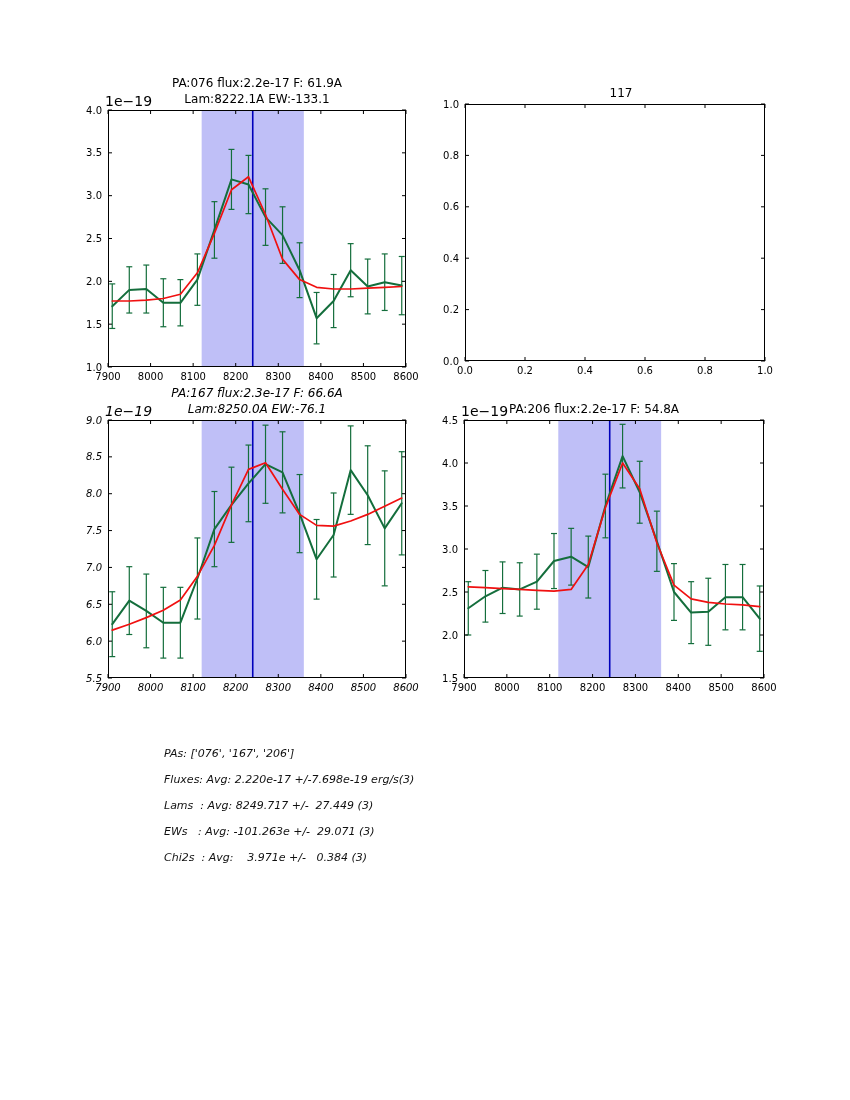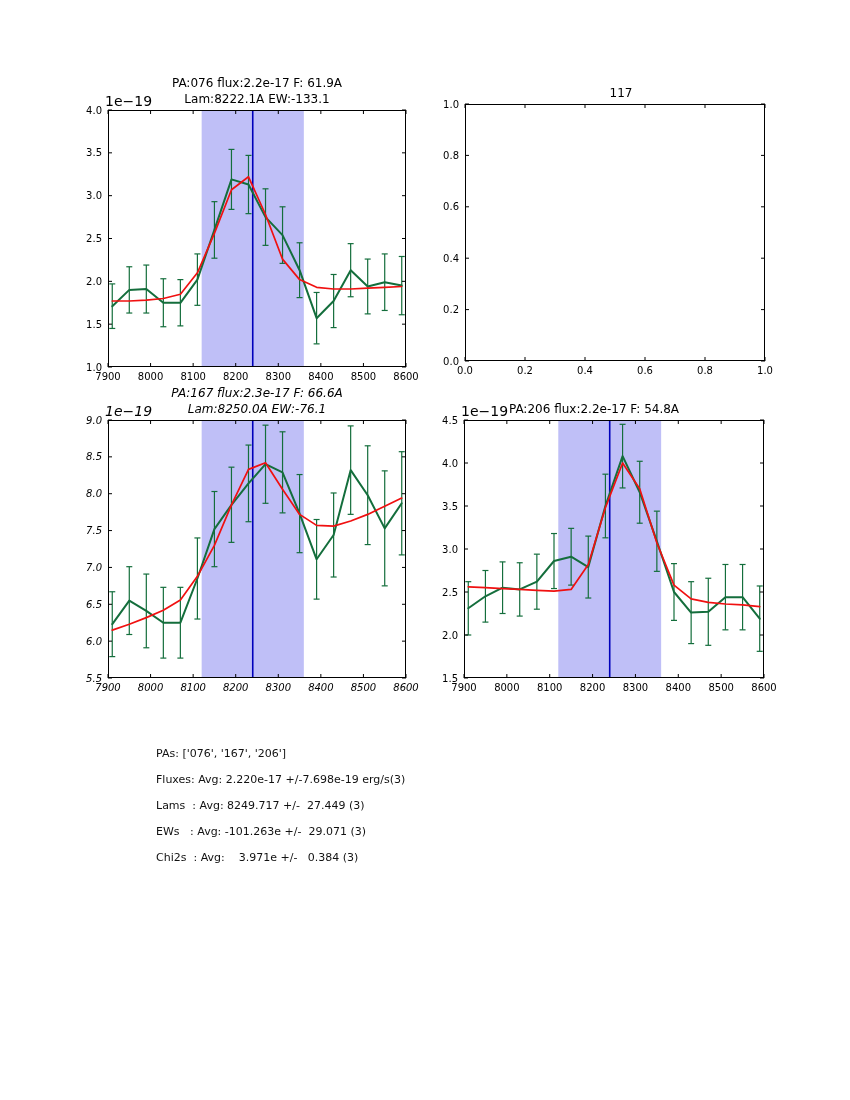--- a/index.html
+++ b/index.html
@@ -8,21 +8,21 @@
   .subplot{position:absolute;margin:0;padding:0;}
   .pos-tl{left:108px;top:110px;width:298px;height:257px;}
   .pos-tr{left:465px;top:104px;width:312px;height:257px;}
   .pos-bl{left:108px;top:420px;width:298px;height:258px;font-style:italic;}
   .pos-br{left:464px;top:420px;width:260px;height:258px;}
   .chart-title{position:absolute;bottom:100%;left:-40px;right:-40px;margin-bottom:3px;
                text-align:center;font-size:12px;line-height:15.5px;color:#000;}
   .offset-label{position:absolute;bottom:100%;left:-3px;margin-bottom:1px;font-size:14px;color:#000;}
   svg.plot{overflow:visible;display:block;}
   svg.plot text{font-family:"DejaVu Sans",sans-serif;}
-  .summary{position:absolute;left:156px;top:741px;}
+  .summary{position:absolute;left:164px;top:741px;font-style:italic;}
   .sline{font-size:11px;line-height:26px;white-space:pre;color:#111;}
 </style>
 </head>
 <body>
 
 <div class="figure">
 
   <figure class="subplot pos-tl">
     <div class="chart-title">
       <div>PA:076 flux:2.2e-17 F: 61.9A</div>

